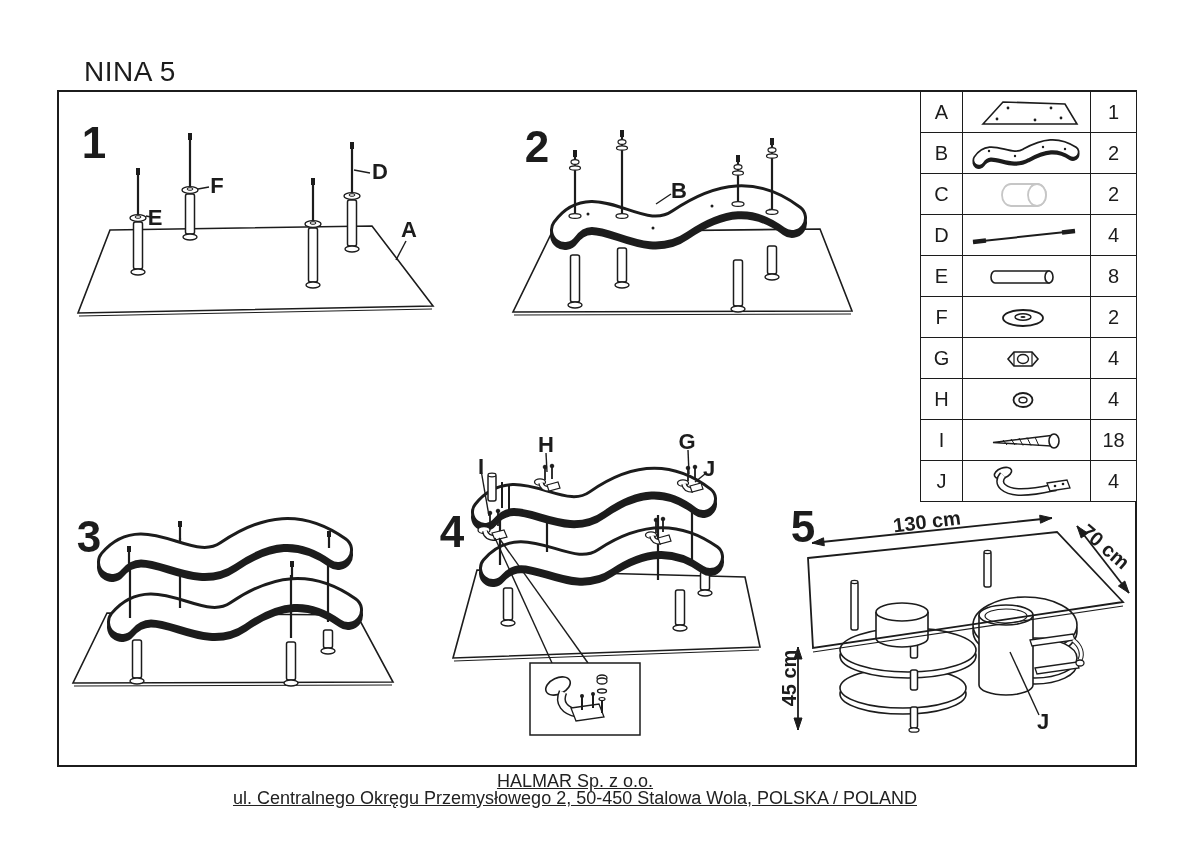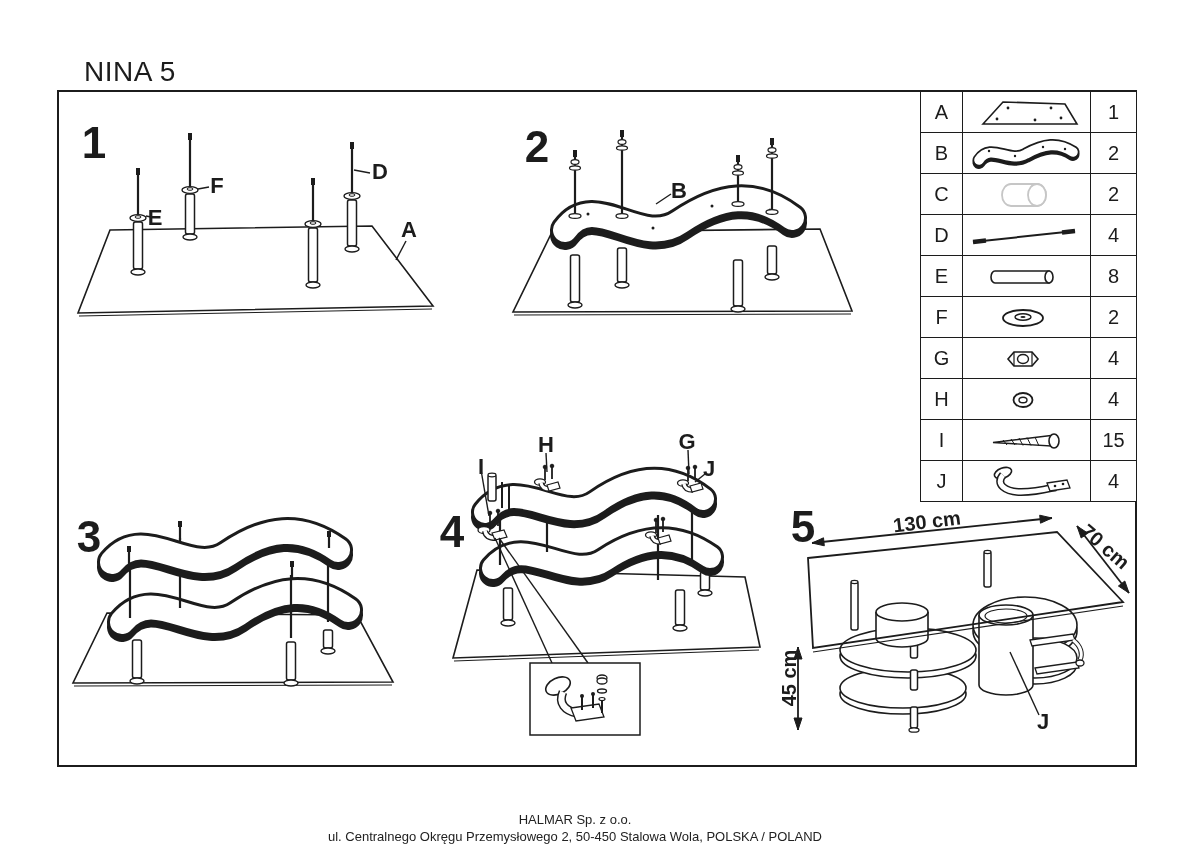--- a/index.html
+++ b/index.html
@@ -19,21 +19,21 @@
   .rot-70  { transform:translate(-50%,-50%) rotate(41deg); }
   .rot-45  { transform:translate(-50%,-50%) rotate(-90deg); }
   #parts-table { left:920px; top:91px; border-collapse:collapse; background:#fff; }
   #parts-table td {
     border:1.6px solid #1c1c1c; height:41px; padding:0;
     font-size:20px; text-align:center; vertical-align:middle;
   }
   #parts-table td.c-letter { width:42px; }
   #parts-table td.c-icon { width:128px; }
   #parts-table td.c-qty { width:46px; }
-  #footer { left:0; top:812px; width:1150px; text-align:center; font-size:13px; line-height:16.5px; color:#222; }
+  #footer { left:0; top:773px; width:1150px; text-align:center; font-size:18px; line-height:16.5px; color:#222;text-decoration:underline; }
   svg { display:block; overflow:visible; }
   .ln { stroke:#1c1c1c; fill:none; }
   .wh { fill:#ffffff; stroke:#1c1c1c; }
 </style>
 </head>
 <body>
 
 <div id="page">
 
   <div id="title" class="abs">NINA 5</div>
@@ -453,21 +453,21 @@
           <svg width="126" height="39" viewBox="0 0 126 39">
             <polygon class="wh" stroke-width="1.4" points="88,14.5 30,21.5 88,25"></polygon>
             <line class="ln" stroke-width="1" x1="40" y1="19" x2="44" y2="24"></line>
             <line class="ln" stroke-width="1" x1="48" y1="18" x2="52" y2="24"></line>
             <line class="ln" stroke-width="1" x1="56" y1="17" x2="60" y2="24.5"></line>
             <line class="ln" stroke-width="1" x1="64" y1="16.5" x2="68" y2="24.5"></line>
             <line class="ln" stroke-width="1" x1="72" y1="16" x2="76" y2="25"></line>
             <ellipse class="wh" stroke-width="1.6" cx="91" cy="20" rx="5" ry="7"></ellipse>
           </svg>
         </td>
-        <td class="c-qty">15</td>
+        <td class="c-qty">18</td>
       </tr>
       <tr>
         <td class="c-letter">J</td>
         <td class="c-icon">
           <svg width="126" height="39" viewBox="0 0 126 39">
             <ellipse class="wh" stroke-width="1.6" cx="40" cy="11" rx="9" ry="5" transform="rotate(-20 40 11)"></ellipse>
             <path class="ln" stroke-width="8" d="M40,13 C32,22 42,30 58,30 C74,30 84,27 93,25"></path>
             <path stroke="#fff" fill="none" stroke-width="5" d="M40,13 C32,22 42,30 58,30 C74,30 84,27 93,25"></path>
             <polygon class="wh" stroke-width="1.3" points="84,21 104,18 107,26 87,29"></polygon>
             <circle cx="92" cy="24" r="1.3" fill="#1c1c1c"></circle>

